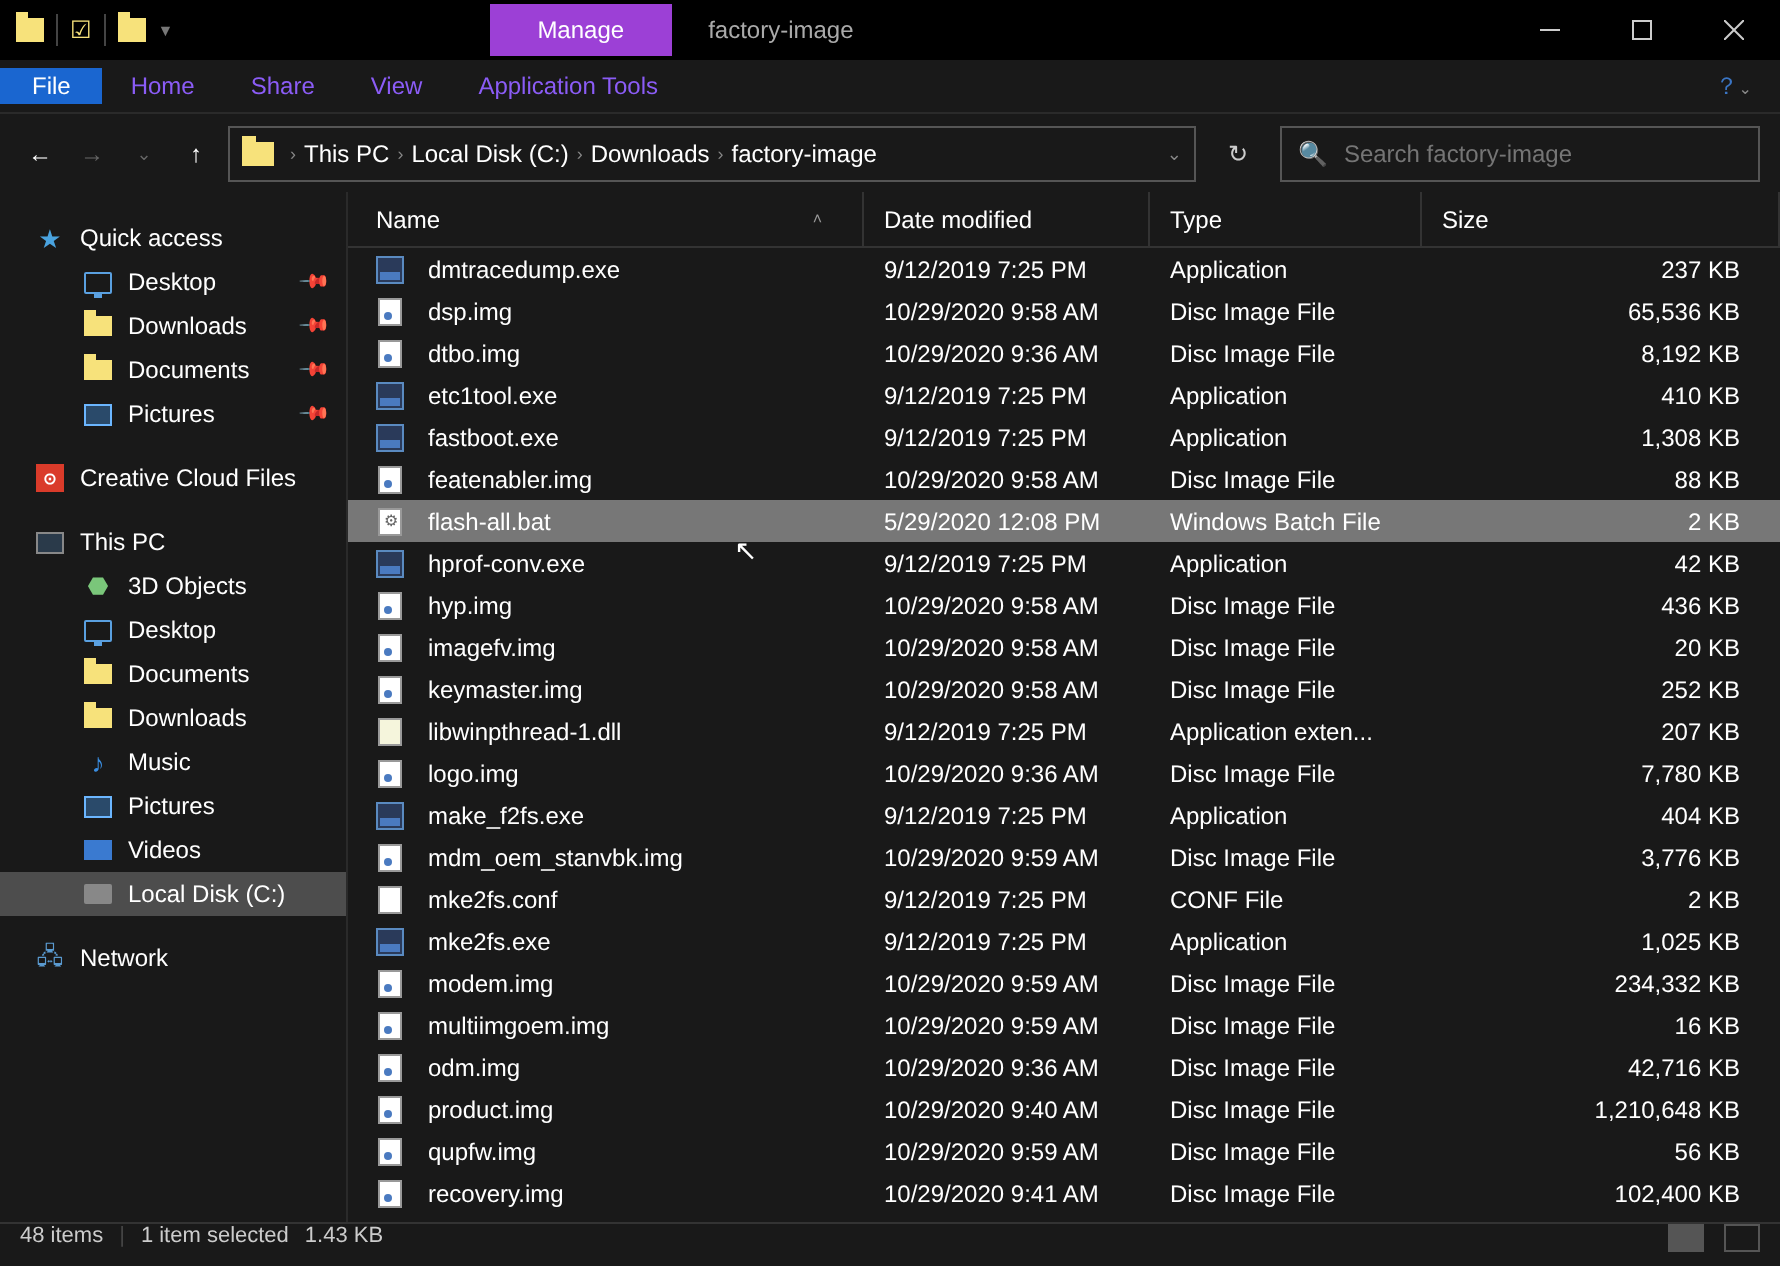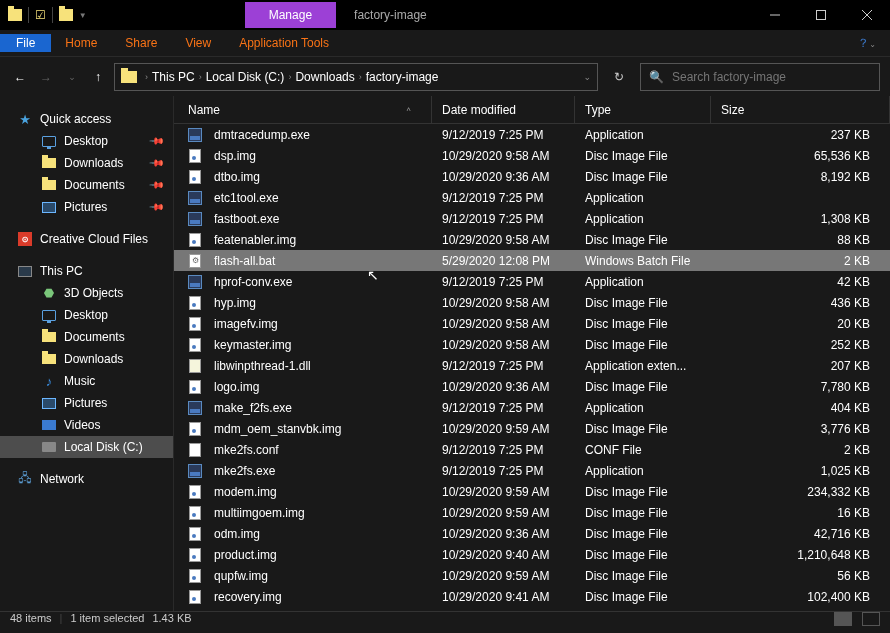--- a/index.html
+++ b/index.html
@@ -14,21 +14,21 @@
   .qat-dropdown-caret { color: #777; font-size: 8px; }
   .manage-tab { background: #9c40d6; color: #fff; padding: 6px 24px; font-size: 12px; margin-left: 150px;}
   .titlebar-title { color: #aaa; padding: 0 18px; }
   .titlebar-spacer { flex: 1; }
   .syswrap { display: flex; }
   .sysbtn { width: 46px; height: 30px; display: flex; align-items: center; justify-content: center; color: #ccc; font-size: 10px; }
   .sysbtn svg { width: 10px; height: 10px; stroke: #ccc; stroke-width: 1; fill: none; }
   
   .ribbon { height: 26px; background: #191919; display: flex; align-items: center; }
   .ribbon .file-tab { background: #1a66d0; color: #fff; padding: 5px 16px; height: 18px; display:flex; align-items:center; }
-  .ribbon .rtab { color: #f97316; padding: 5px 14px; }
+  .ribbon .rtab { color: #8b5cf6; padding: 5px 14px; }
   .ribbon .help { margin-left: auto; padding: 0 14px; color: #3a75c4; }
   
   .navrow { height: 40px; background: #191919; border-top: 1px solid #2a2a2a; display: flex; align-items: center; padding: 0 10px; gap: 6px; }
   .navbtn { color: #fff; width: 20px; height: 20px; display:flex; align-items:center; justify-content:center; }
   .navbtn.dim { color: #666; }
   .breadcrumb { flex: 1; border: 1px solid #555; height: 28px; display: flex; align-items: center; padding: 0 6px; gap: 4px; color: #fff; }
   .breadcrumb .folder-ico { width: 16px; height: 12px; background: #f7e27b; position:relative; margin-right:4px;}
   .breadcrumb .folder-ico::before { content:""; position:absolute; left:0; top:-3px; width:7px; height:3px; background:#f7e27b;}
   .breadcrumb .seg { white-space: nowrap; }
   .breadcrumb .chev { color: #888; font-size: 9px; }
@@ -313,20 +313,21 @@
         </div>
         <div class="row">
           <div class="cell cell-name">
             <span class="file-ico">
               <span class="fi-exe"></span>
             </span>
             <span>etc1tool.exe</span>
           </div>
           <div class="cell cell-date">9/12/2019 7:25 PM</div>
           <div class="cell cell-type">Application</div>
+          <div class="cell cell-size">410 KB</div>
         </div>
         <div class="row">
           <div class="cell cell-name">
             <span class="file-ico">
               <span class="fi-exe"></span>
             </span>
             <span>fastboot.exe</span>
           </div>
           <div class="cell cell-date">9/12/2019 7:25 PM</div>
           <div class="cell cell-type">Application</div>

